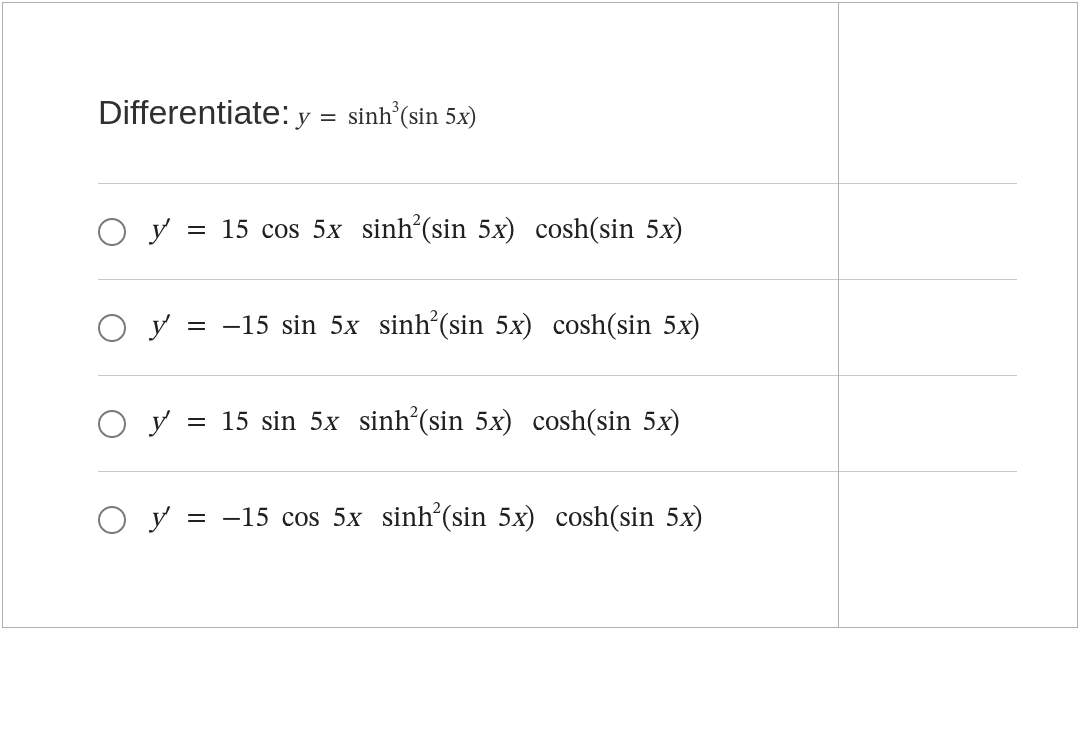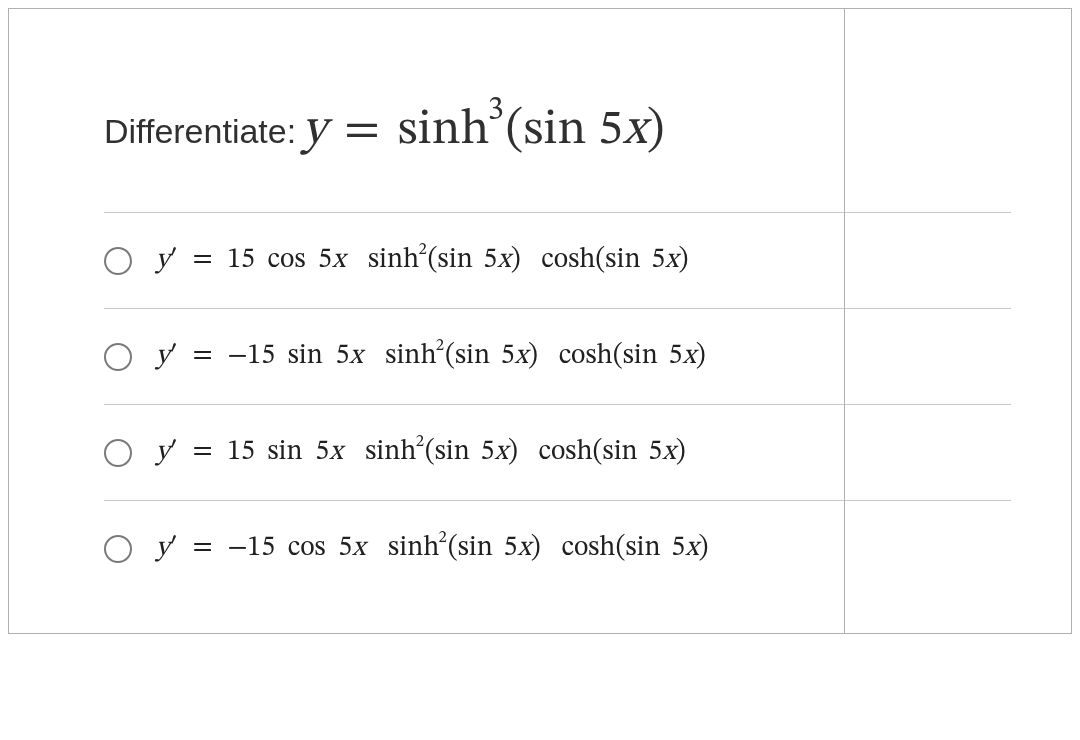--- a/index.html
+++ b/index.html
@@ -6,21 +6,21 @@
     body {
       font-family: Arial, Helvetica, sans-serif;
       background: #fff;
       padding: 0;
       width: 1080px;
       height: 740px;
     }
     .container {
       border: 1px solid #b0b0b0;
       border-top: 1px solid #b0b0b0;
-      margin: 8px;
+      margin: 2px;
       height: 626px;
       position: relative;
     }
     .vline {
       position: absolute;
       top: 0;
       bottom: 0;
       left: 835px;
       width: 1px;
       background: #b0b0b0;
@@ -30,21 +30,21 @@
       font-size: 34px;
       color: #303030;
     }
     .question .mix {
       display: inline-flex;
       align-items: baseline;
       gap: 6px;
     }
     .math {
       font-family: "Cambria Math", "STIX Two Math", "Latin Modern Math", "Times New Roman", serif;
-      font-size: 50px;
+      font-size: 24px;
     }
     .math .it { font-style: italic; }
     .sup {
       font-size: 0.65em;
       position: relative;
       top: -0.75em;
       left: -0.05em;
     }
     .options {
       margin: 0 60px 0 95px;

